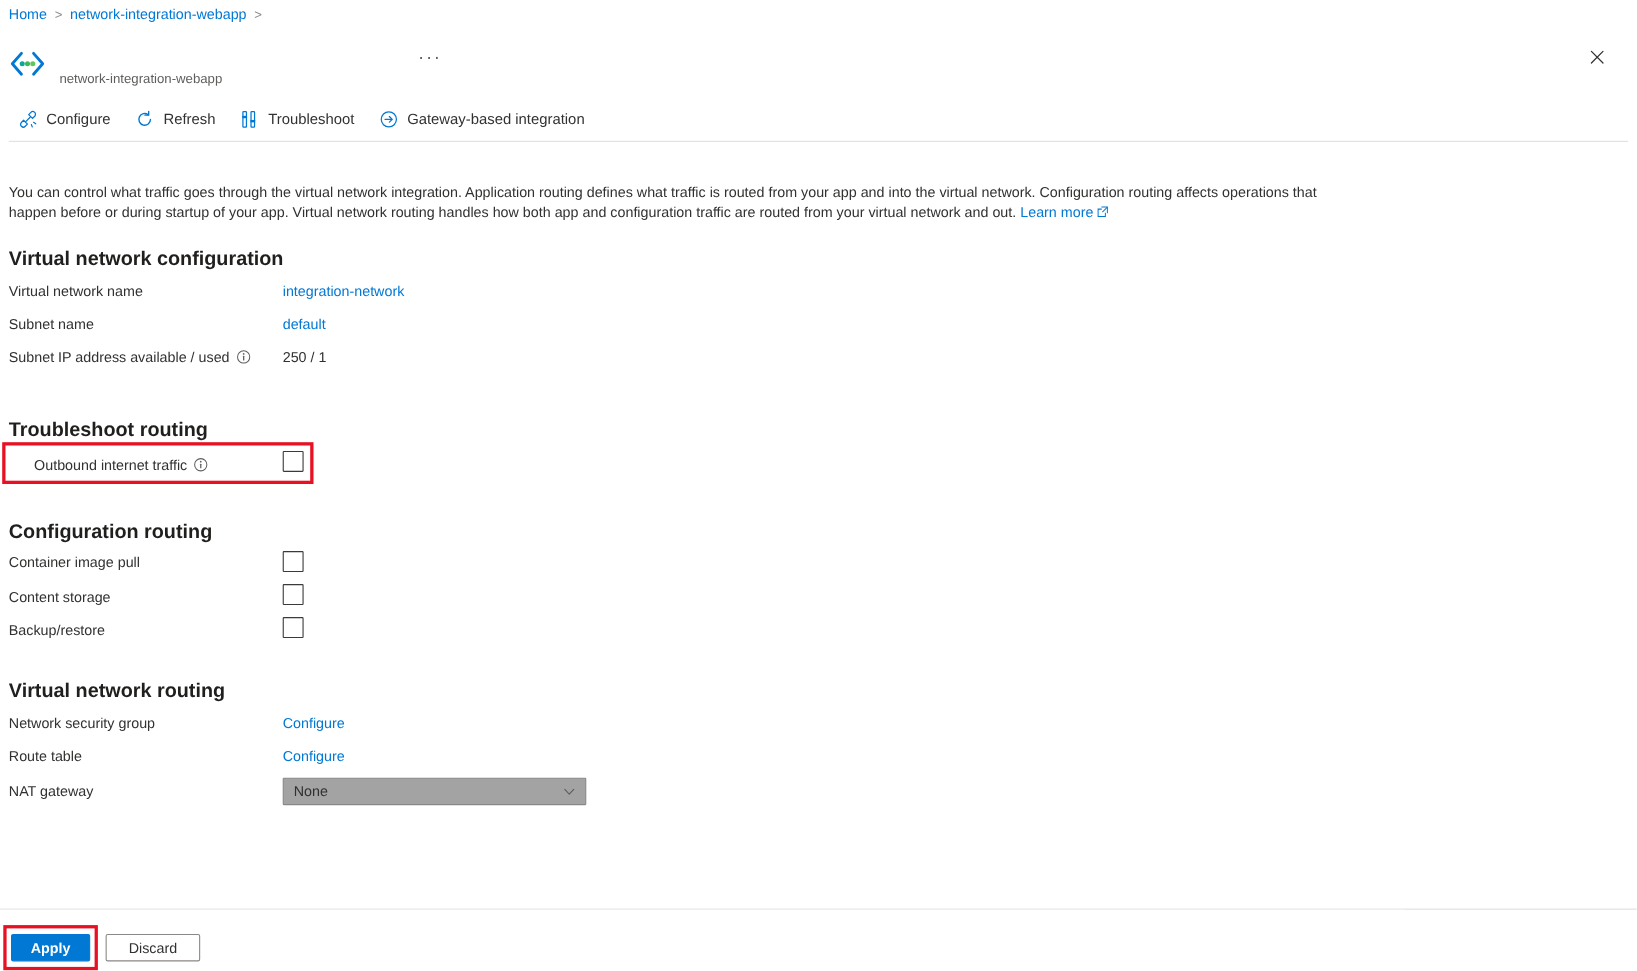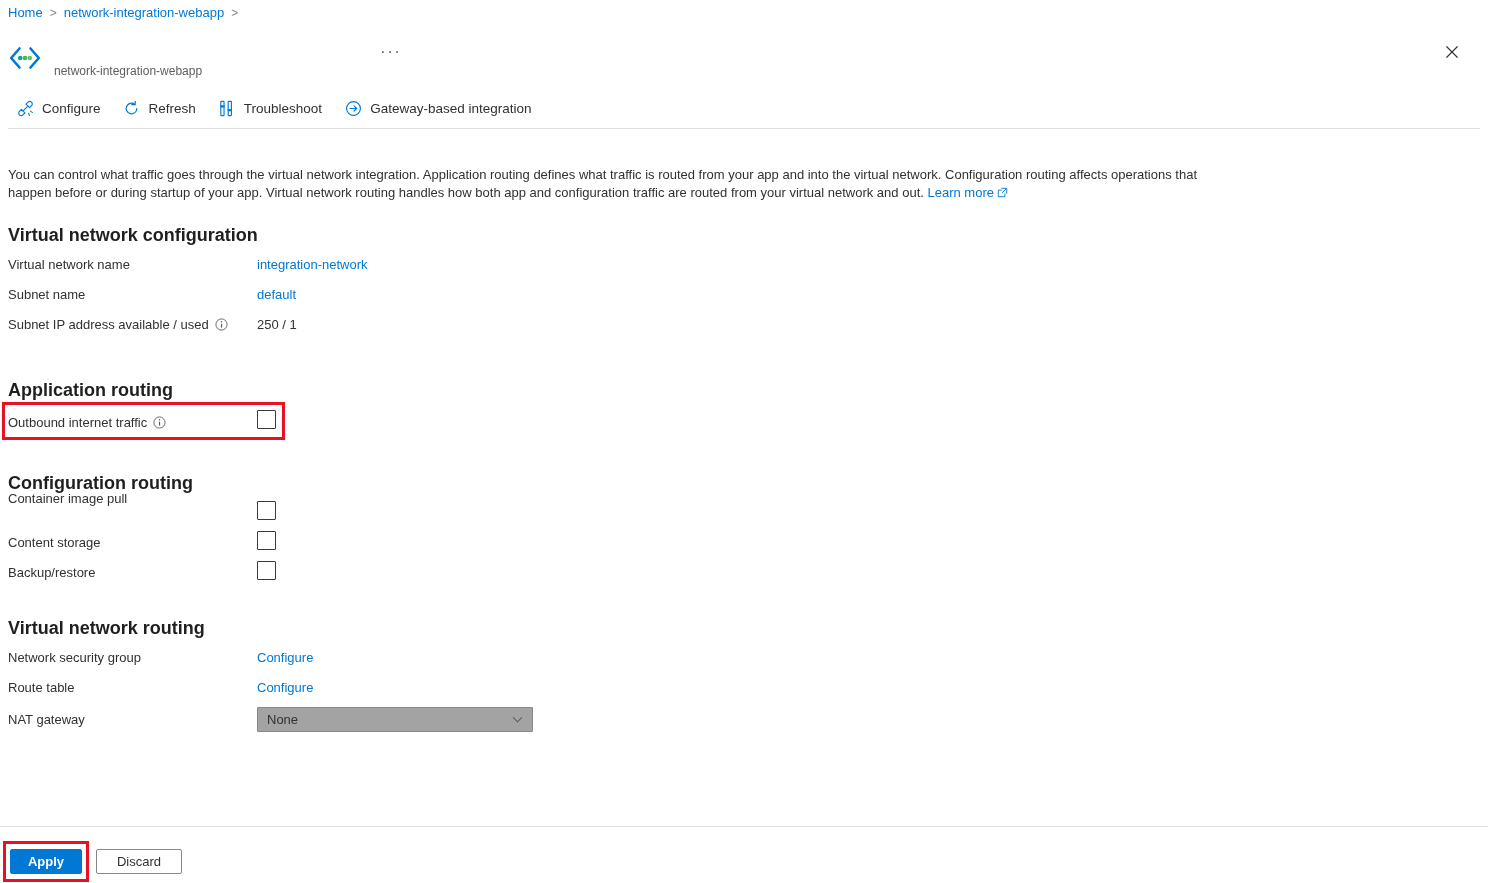--- a/index.html
+++ b/index.html
@@ -407,38 +407,38 @@
     <span class="info-ico">
       <svg viewBox="0 0 14 14" width="13" height="13" xmlns="http://www.w3.org/2000/svg">
         <circle cx="7" cy="7" r="6" fill="none" stroke="#605e5c" stroke-width="1"></circle>
         <circle cx="7" cy="4.0" r="0.85" fill="#605e5c"></circle>
         <rect x="6.4" y="5.9" width="1.25" height="4.6" rx="0.5" fill="#605e5c"></rect>
       </svg>
     </span>
     <span class="val">250 / 1</span>
   </div>
 
-  <h2 class="section-head" id="sec-app">Application routing</h2>
-
-  <div class="field" style="top:411px;">
+  <h2 class="section-head" id="sec-app">Troubleshoot routing</h2>
+
+  <div class="field" style="top:411px;margin-left:23px;">
     <span class="lbl">Outbound internet traffic</span>
     <span class="info-ico">
       <svg viewBox="0 0 14 14" width="13" height="13" xmlns="http://www.w3.org/2000/svg">
         <circle cx="7" cy="7" r="6" fill="none" stroke="#605e5c" stroke-width="1"></circle>
         <circle cx="7" cy="4.0" r="0.85" fill="#605e5c"></circle>
         <rect x="6.4" y="5.9" width="1.25" height="4.6" rx="0.5" fill="#605e5c"></rect>
       </svg>
     </span>
   </div>
   <div class="cbx" style="left:257px; top:410px;"></div>
   <div class="redbox" style="left:2px; top:402px; width:283px; height:38px;"></div>
 
   <h2 class="section-head" id="sec-cfg">Configuration routing</h2>
 
-  <div class="field" style="top:487px;align-items:center;">
+  <div class="field" style="top:499px;align-items:center;">
     <span class="lbl">Container image pull</span>
   </div>
   <div class="cbx" style="left:257px; top:501px;"></div>
 
   <div class="field" style="top:531px;">
     <span class="lbl">Content storage</span>
   </div>
   <div class="cbx" style="left:257px; top:531px;"></div>
 
   <div class="field" style="top:561px;">

